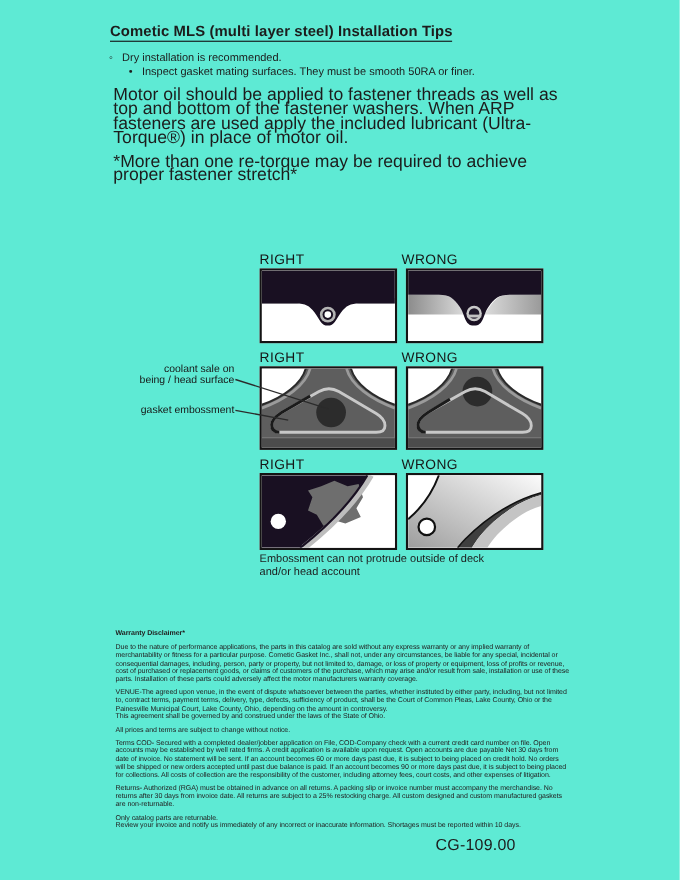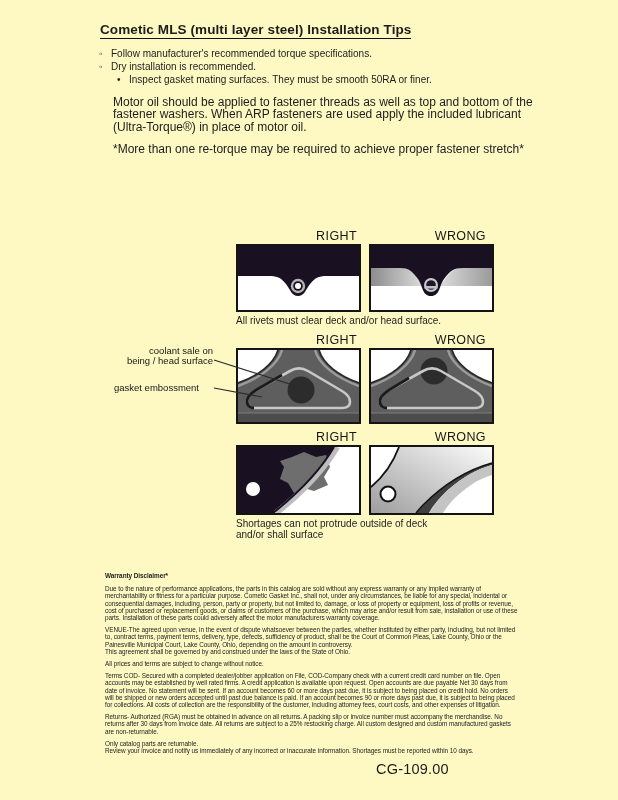--- a/index.html
+++ b/index.html
@@ -1,62 +1,61 @@
 <!DOCTYPE html>
 <html><head>
 <meta charset="utf-8">
 <style>
   html,body { margin:0; padding:0; background:#ffffff; }
   .page {
-    position:relative; width:618px; height:800px; background:#fef9c3; overflow:hidden;
+    position:relative; width:618px; height:800px; background:#5eead4; overflow:hidden;
     font-family:"Liberation Sans", sans-serif; color:#1c1c1c;
   }
 
   
   .header-block { position:absolute; left:100px; top:20px; width:426px; }
   .doc-title {
     font-size:13.5px; font-weight:bold; letter-spacing:.1px;
     display:inline-block; border-bottom:1.6px solid #111; padding-bottom:1px; margin:0 0 8px 0;
   }
   .bullet { position:relative; padding-left:11px; font-size:10px; line-height:13.2px; white-space:nowrap; }
   .bullet::before { content:"◦"; position:absolute; left:-1px; top:0; font-size:10px; }
   .bullet.sub { margin-left:18px; }
   .bullet.sub::before { content:"•"; }
   .diesel-heading { font-size:11.5px; font-weight:bold; margin:14px 0 0 0; }
-  .para { font-size:12px; line-height:12.8px; margin:9px 0 0 13px; width:424px; }
+  .para { font-size:16px; line-height:12.8px; margin:9px 0 0 3px; width:424px; }
 
   
   .diagrams { position:absolute; left:100px; top:229px; width:426px; }
   .dg-row { position:relative; }
   .dg-labels { display:flex; gap:8px; margin-left:136px; width:250px; }
-  .dg-labels span { width:121px; text-align:right; font-size:12.5px; letter-spacing:.4px; color:#161616; }
+  .dg-labels span { width:121px; text-align:left; font-size:12.5px; letter-spacing:.4px; color:#161616; }
   .dg-panels { display:flex; gap:8px; margin-left:136px; margin-top:1px; }
   .dg-panels svg { display:block; border:2px solid #141414; background:#fff; }
   .dg-caption { font-size:10px; line-height:11.5px; margin:3px 0 0 136px; width:280px; }
   .row-gap { height:6px; }
   .side-label { position:absolute; left:0; width:113px; text-align:right; font-size:9.5px; line-height:10px; color:#161616; }
   .leader-svg { position:absolute; left:0; top:0; pointer-events:none; }
 
   
   .fineprint { position:absolute; left:105px; top:572px; width:413px; font-size:6.4px; line-height:7.2px; color:#222; letter-spacing:-0.05px; }
   .fineprint .fp-head { font-weight:bold; margin-bottom:6px; }
   .fp-block { margin-bottom:5px; }
   .fp-line { }
 
-  .footer-code { position:absolute; left:376px; top:761px; font-size:14.5px; color:#1c1c1c; letter-spacing:.2px; }
+  .footer-code { position:absolute; left:396px; top:761px; font-size:14.5px; color:#1c1c1c; letter-spacing:.2px; }
 </style>
 </head>
 <body>
 
 <div class="page">
 
   <div class="header-block">
     <h1 class="doc-title">Cometic MLS (multi layer steel) Installation Tips</h1>
 
-    <div class="bullet"><span>Follow manufacturer's recommended torque specifications.</span></div>
     <div class="bullet"><span>Dry installation is recommended.</span></div>
     <div class="bullet sub"><span>Inspect gasket mating surfaces.  They must be smooth 50RA or finer.</span></div>
 
     <p class="para">Motor oil should be applied to fastener threads as well as top and bottom of the fastener washers. When ARP fasteners are used apply the included lubricant (Ultra-Torque®) in place of motor oil.</p>
     <p class="para">*More than one re-torque may be required to achieve proper fastener stretch*</p>
   </div>
 
   <div class="diagrams">
 
     <div class="dg-row">
@@ -87,21 +86,20 @@
           </defs>
           <rect width="121" height="64" fill="#ffffff"></rect>
           <path d="M0,22 H28 C38,22 41,25 47,33 L52,40 H0 Z" fill="url(#g1)"></path>
           <path d="M121,22 H93 C83,22 80,25 74,33 L69,40 H121 Z" fill="url(#g2)"></path>
           <path d="M0,0 H121 V22 H93 C82,22 79,25 73,33 C68,40 69,50 60,50 C51,50 52,40 47,33 C41,25 38,22 28,22 H0 Z" fill="#191022"></path>
           <circle cx="60" cy="39" r="7" fill="#c9c9c9"></circle>
           <circle cx="60" cy="39" r="4.8" fill="#20182a"></circle>
           <rect x="53.5" y="40" width="13" height="2.6" fill="#c2c2c2"></rect>
         </svg>
       </div>
-      <div class="dg-caption">All rivets must clear deck and/or head surface.</div>
     </div>
 
     <div class="row-gap"></div>
 
     <div class="dg-row">
       <div class="dg-labels">
         <span>RIGHT</span>
         <span>WRONG</span>
       </div>
       <div class="dg-panels">
@@ -132,21 +130,21 @@
           <circle cx="63" cy="21" r="13.5" fill="#2c2c2c"></circle>
           <path d="M16,58 C11,58 9,55 9,51 C9,47 12,44 18,40 L52,21 C58,17.5 64,17.5 70,21 L104,41 C109,44 112,48 112,52 C112,56 109,58 104,58 Z" stroke="#c8c8c8" stroke-width="2.6" fill="none"></path>
           <path d="M16,58 C11,58 9,55 9,51 C9,47 12,44 18,40 L38,28" stroke="#1b1b1b" stroke-width="2.8" fill="none"></path>
         </svg>
       </div>
 
       <div class="side-label" style="top:13px;">
         <div>coolant sale on</div>
         <div>being / head surface</div>
       </div>
-      <div class="side-label" style="top:50px;text-align:center;">gasket embossment</div>
+      <div class="side-label" style="top:50px;">gasket embossment</div>
 
       <svg class="leader-svg" width="426" height="105" viewBox="0 0 426 105">
         <line x1="114" y1="27" x2="199" y2="54" stroke="#2b2b2b" stroke-width="1.2"></line>
         <line x1="114" y1="55" x2="162" y2="64" stroke="#2b2b2b" stroke-width="1.2"></line>
       </svg>
     </div>
 
     <div class="row-gap"></div>
 
     <div class="dg-row">
@@ -173,22 +171,22 @@
           <rect width="121" height="66" fill="#ffffff"></rect>
           <path d="M28,0 H121 V16 C92,24 70,40 52,58 C49,61 47,63.5 45,66 H0 V40 C12,30 22,16 28,0 Z" fill="url(#bg3)"></path>
           <path d="M121,16 C92,24 70,40 52,58 L45,66 H58 C62,59 68,51 78,42 C92,30 106,22 121,18 Z" fill="#3f3f3f"></path>
           <path d="M121,18 C106,22 92,30 78,42 C68,51 62,59 58,66 H72 C78,56 88,46 100,38 C107,33 114,30 121,28 Z" fill="#c4c4c4"></path>
           <path d="M28,0 C22,16 12,30 0,40" stroke="#111111" stroke-width="1.8" fill="none"></path>
           <path d="M121,16 C92,24 70,40 52,58 C49,61 47,63.5 45,66" stroke="#111111" stroke-width="1.4" fill="none"></path>
           <circle cx="17" cy="47" r="7.5" fill="#ffffff" stroke="#111111" stroke-width="2"></circle>
         </svg>
       </div>
       <div class="dg-caption">
-        <div>Shortages can not protrude outside of deck</div>
-        <div>and/or shall surface</div>
+        <div>Embossment can not protrude outside of deck</div>
+        <div>and/or head account</div>
       </div>
     </div>
   </div>
 
   <div class="fineprint">
     <div class="fp-head">Warranty Disclaimer*</div>
     <div class="fp-block">Due to the nature of performance applications, the parts in this catalog are sold without any express warranty or any implied warranty of merchantability or fitness for a particular purpose.  Cometic Gasket Inc., shall not, under any circumstances, be liable for any special, incidental or consequential damages, including, person, party or property, but not limited to, damage, or loss of property or equipment, loss of profits or revenue, cost of purchased or replacement goods, or claims of customers of the purchase, which may arise and/or result from sale, installation or use of these parts.  Installation of these parts could adversely affect the motor manufacturers warranty coverage.</div>
     <div class="fp-block">
       <div class="fp-line">VENUE-The agreed upon venue, in the event of dispute whatsoever between the parties, whether instituted by either party, including, but not limited to, contract terms, payment terms, delivery, type, defects, sufficiency of product, shall be the Court of Common Pleas, Lake County, Ohio or the Painesville Municipal Court, Lake County, Ohio, depending on the amount in controversy.</div>
       <div class="fp-line">This agreement shall be governed by and construed under the laws of the State of Ohio.</div>

